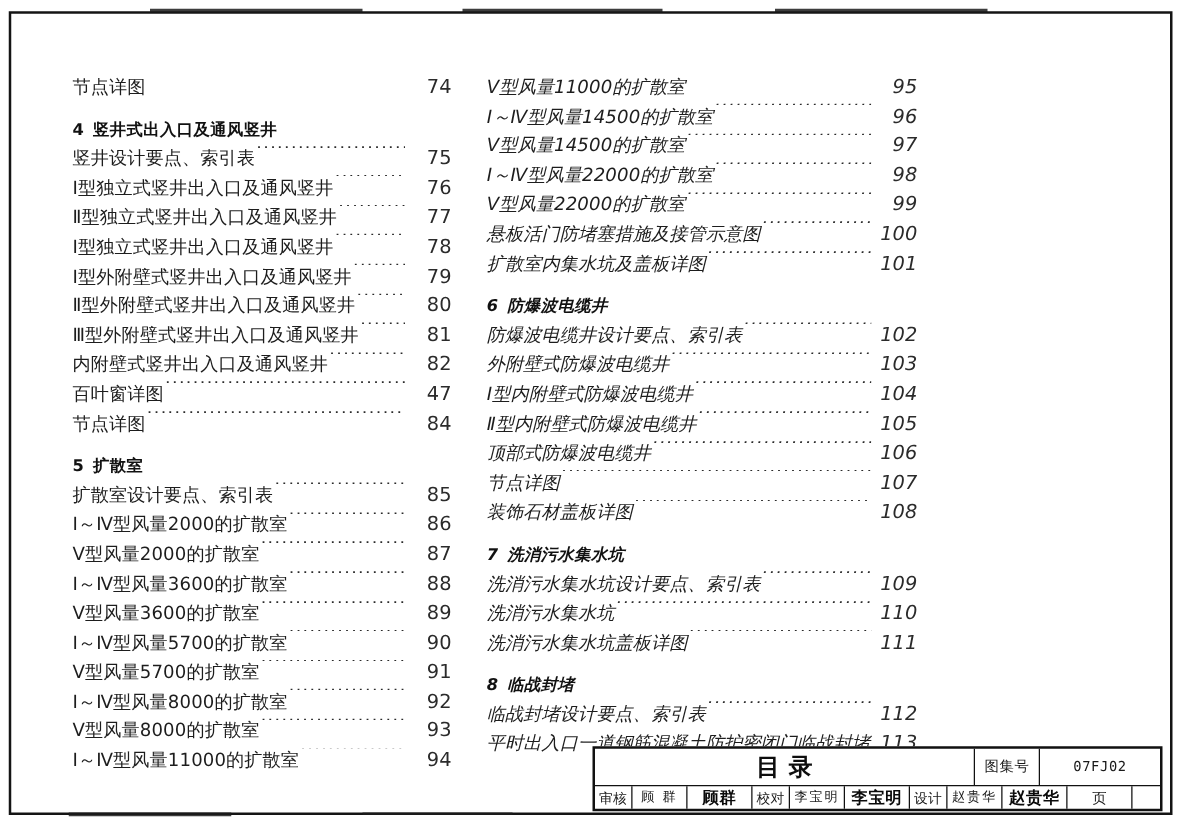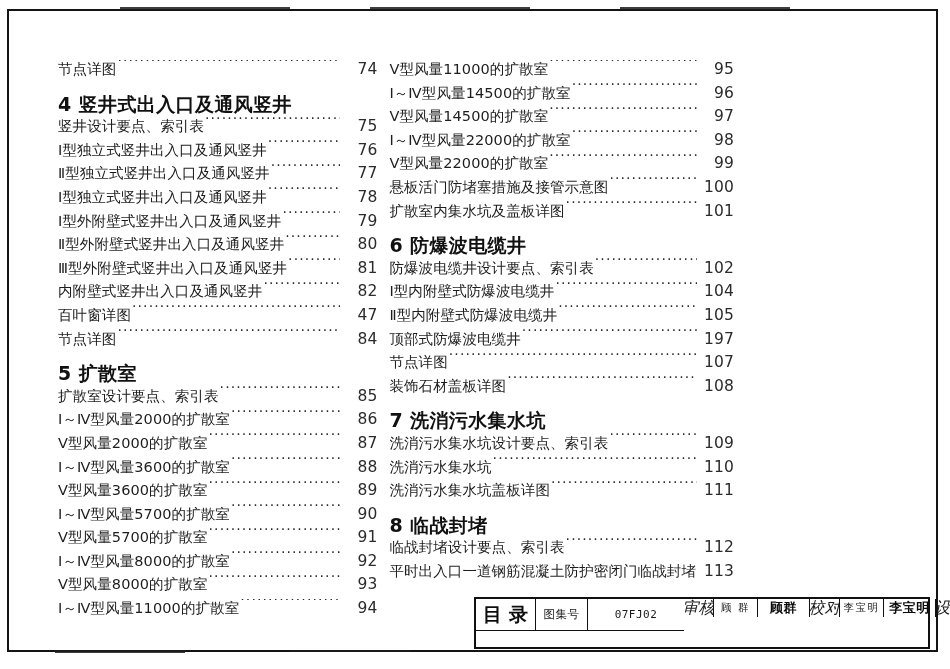--- a/index.html
+++ b/index.html
@@ -37,21 +37,22 @@
     height: 669px;
     display: flex;
     box-sizing: border-box;
     padding: 58px 22px 0 58px;
   }
   .toc-column {
     width: 430px;
     box-sizing: border-box;
   }
   .toc-column.right {
-    margin-left: 12px;
+    margin-left: 28px;
+    font-style: italic;
   }
 
   
   .toc-entry {
     display: flex;
     align-items: baseline;
     height: 23.6px;
     font-size: 14.5px;
     line-height: 23.6px;
     white-space: nowrap;
@@ -84,21 +85,21 @@
     text-align: right;
     font-family: "DejaVu Sans", "Liberation Sans", sans-serif;
     font-size: 15.5px;
     color: #2b2b2b;
   }
 
   
   .toc-head {
     height: 23.6px;
     line-height: 25px;
-    font-size: 19px;
+    font-size: 13px;
     font-weight: bold;
     color: #111;
     letter-spacing: 0.4px;
     white-space: nowrap;
   }
   .toc-head .num {
     margin-right: 7px;
   }
   .toc-spacer {
     height: 10px;
@@ -108,21 +109,21 @@
   #title-block {
     position: absolute;
     left: 474px;
     top: 597px;
     width: 456px;
     height: 52px;
     border: 2px solid #111;
     box-sizing: border-box;
     background: #fff;
     display: flex;
-    flex-direction: row;
+    flex-direction: column;
   }
   .tb-row {
     display: flex;
     box-sizing: border-box;
   }
   .tb-row.top {
     height: 32px;
     border-bottom: 1.5px solid #111;
   }
   .tb-row.bottom {
@@ -154,24 +155,23 @@
     letter-spacing: 0.5px;
   }
   #tb-atlas-value {
     flex: 0 0 96px;
     font-family: "DejaVu Sans Mono", "Liberation Mono", monospace;
     font-size: 11px;
     letter-spacing: 0.5px;
   }
 
   .tb-lab {
-    font-size: 16px;
+    font-size: 11px;
     letter-spacing: 0.3px;
     flex: 0 0 30px;
-    font-style: italic;
   }
   .tb-name {
     font-size: 10.5px;
     letter-spacing: 1.5px;
     flex: 0 0 44px;
   }
   .tb-sign {
     flex: 0 0 52px;
     font-family: "DejaVu Serif", "Liberation Serif", serif;
     font-size: 13px;
@@ -356,33 +356,38 @@
         <span class="pagenum">101</span>
       </div>
       <div class="toc-spacer"></div>
       <div class="toc-head"><span class="num">6</span><span>防爆波电缆井</span></div>
       <div class="toc-entry">
         <span class="label">防爆波电缆井设计要点、索引表</span>
         <span class="leader"></span>
         <span class="pagenum">102</span>
       </div>
       <div class="toc-entry">
+        <span class="label">外附壁式防爆波电缆井</span>
+        <span class="leader"></span>
+        <span class="pagenum">103</span>
+      </div>
+      <div class="toc-entry">
         <span class="label">Ⅰ型内附壁式防爆波电缆井</span>
         <span class="leader"></span>
         <span class="pagenum">104</span>
       </div>
       <div class="toc-entry">
         <span class="label">Ⅱ型内附壁式防爆波电缆井</span>
         <span class="leader"></span>
         <span class="pagenum">105</span>
       </div>
       <div class="toc-entry">
         <span class="label">顶部式防爆波电缆井</span>
         <span class="leader"></span>
-        <span class="pagenum">197</span>
+        <span class="pagenum">106</span>
       </div>
       <div class="toc-entry">
         <span class="label">节点详图</span>
         <span class="leader"></span>
         <span class="pagenum">107</span>
       </div>
       <div class="toc-entry">
         <span class="label">装饰石材盖板详图</span>
         <span class="leader"></span>
         <span class="pagenum">108</span>

